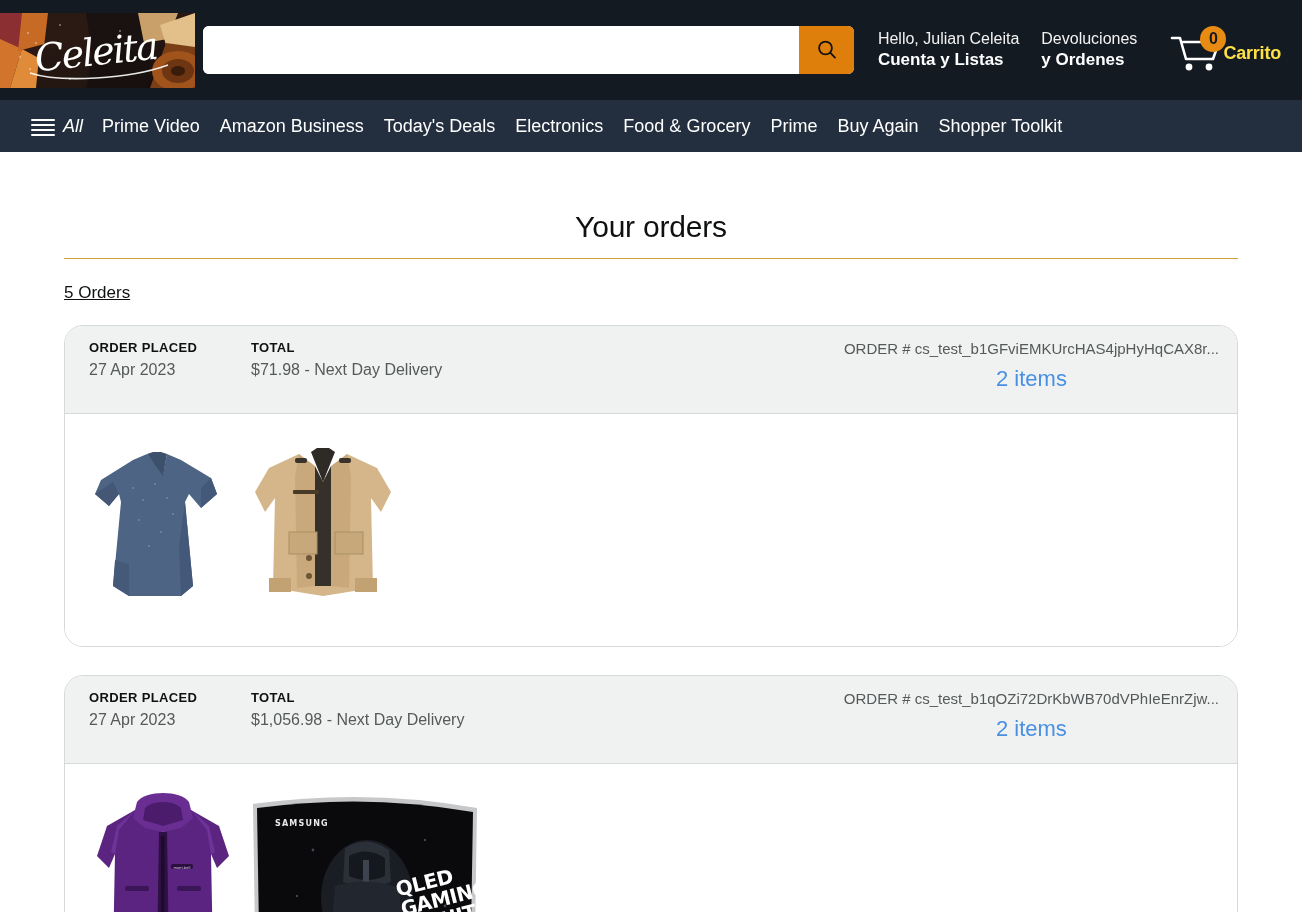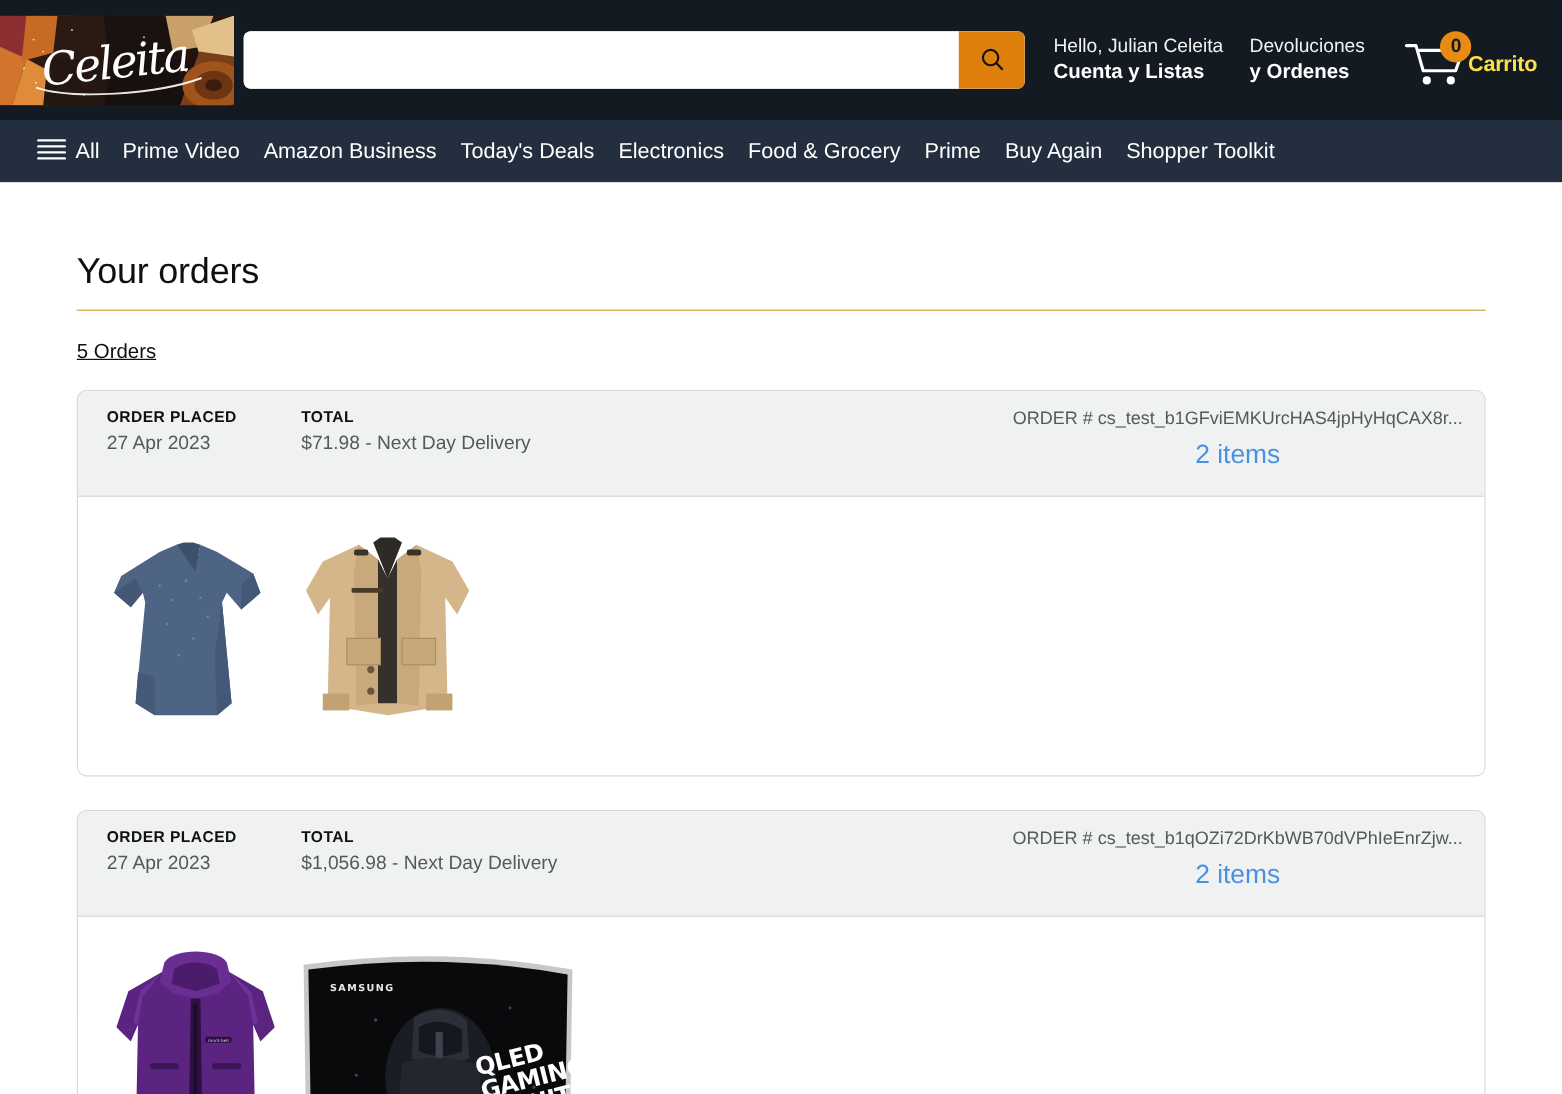--- a/index.html
+++ b/index.html
@@ -122,24 +122,24 @@
     height: 52px;
     background: #232F3E;
     display: flex;
     align-items: center;
     padding-left: 28px;
     gap: 0px;
     color: #ffffff;
     overflow: hidden;
   }
   .nav-all {
-    display: flex; align-items: flex-start; gap: 8px;
+    display: flex; align-items: flex-end; gap: 8px;
     padding: 5px 8px 5px 2px;
     cursor: pointer;
-    border: 1px solid transparent; border-radius: 2px;
+    border: 1px solid transparent; border-radius: 2px; font-style: italic;
   }
   .burger { width: 24px; height: 18px; display: flex; flex-direction: column; justify-content: space-between; }
   .burger span { display:block; height: 2.5px; background: #ffffff; border-radius: 1px; }
   .nav-all-label { font-size: 18px; font-weight: 400; color: #fff; }
   .nav-item {
     font-size: 18px; color: #ffffff; padding: 5px 9px;
     cursor: pointer; white-space: nowrap;
     border: 1px solid transparent; border-radius: 2px;
   }
 
@@ -152,33 +152,34 @@
   }
   .page-title {
     font-size: 30px;
     font-weight: 400;
     color: #0F1111;
     margin: 0;
     padding-top: 58px;
     padding-bottom: 14px;
     border-bottom: 1px solid #D5A040;
     letter-spacing: -0.2px;
+    text-align: center;
   }
   .orders-count {
     font-size: 17px;
     color: #0F1111;
     margin-top: 24px;
     margin-bottom: 22px;
     text-decoration: underline;
   }
 
   
   .order-card {
     border: 1px solid #D5D9D9;
-    border-radius: 8px;
+    border-radius: 19px;
     background: #ffffff;
     margin-bottom: 28px;
     overflow: hidden;
   }
   .order-head {
     background: #F0F2F2;
     border-bottom: 1px solid #D5D9D9;
     display: flex;
     align-items: flex-start;
     padding: 14px 18px 14px 24px;

